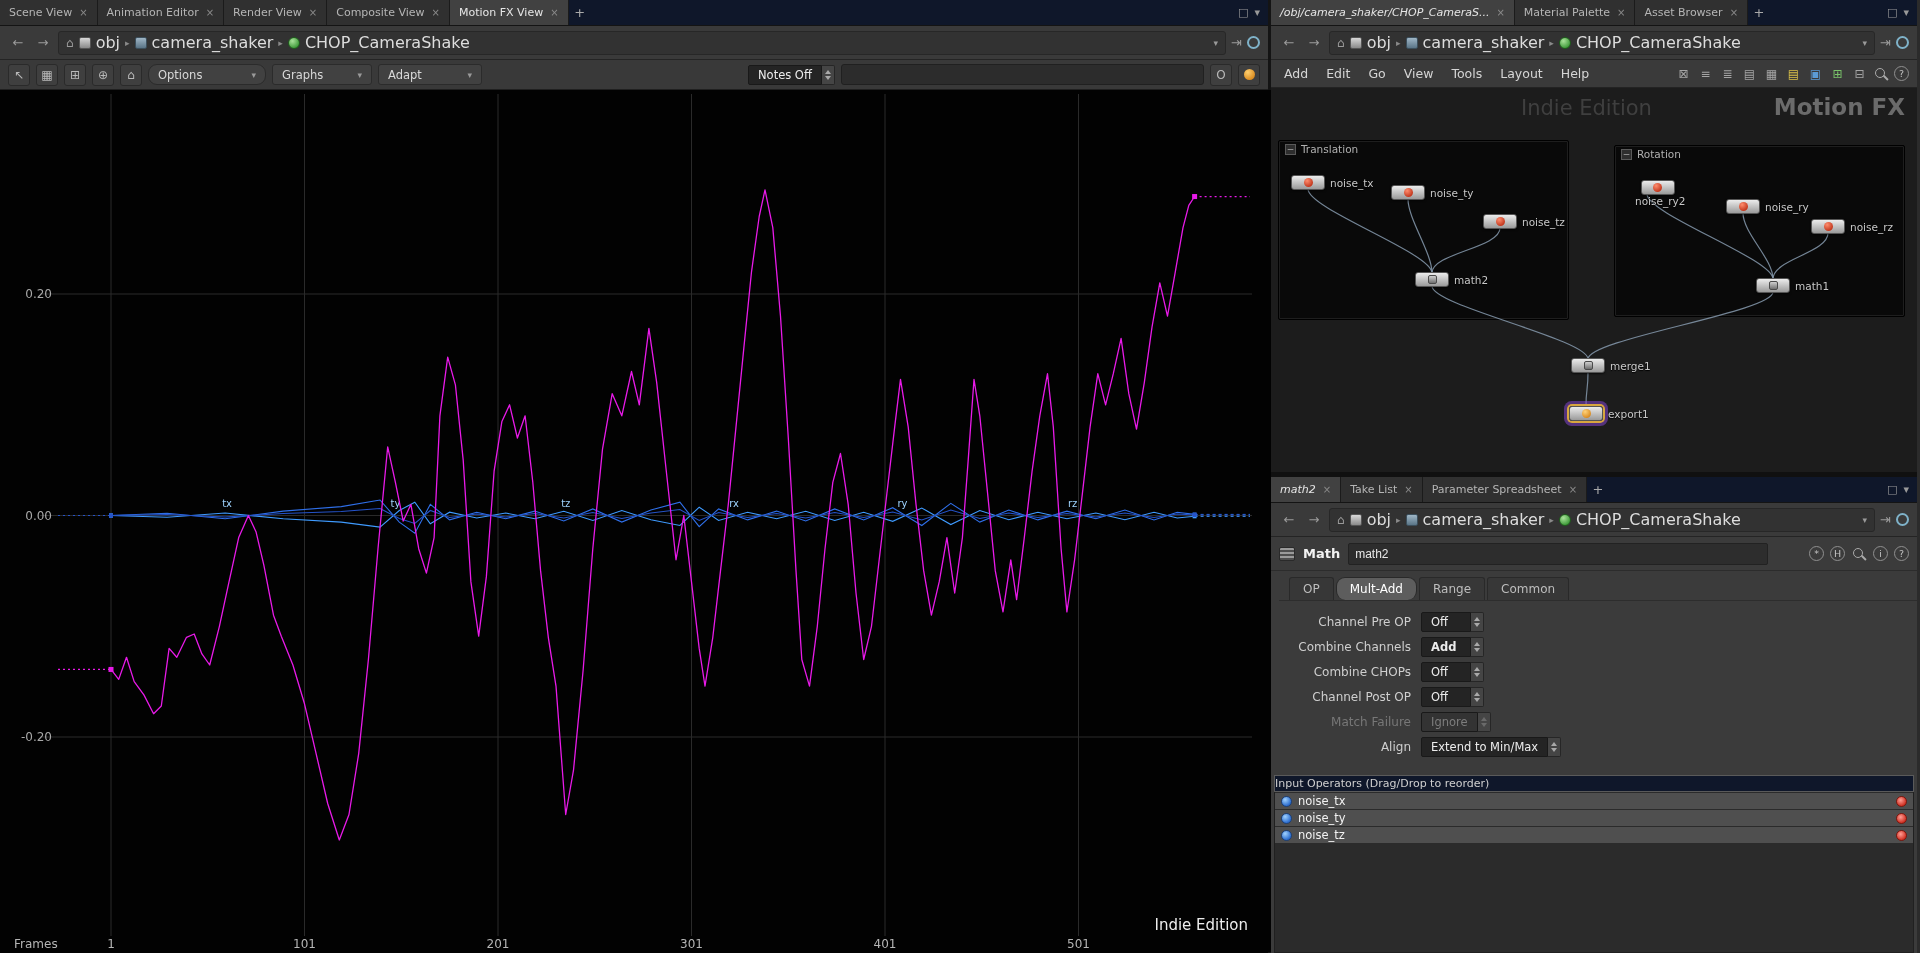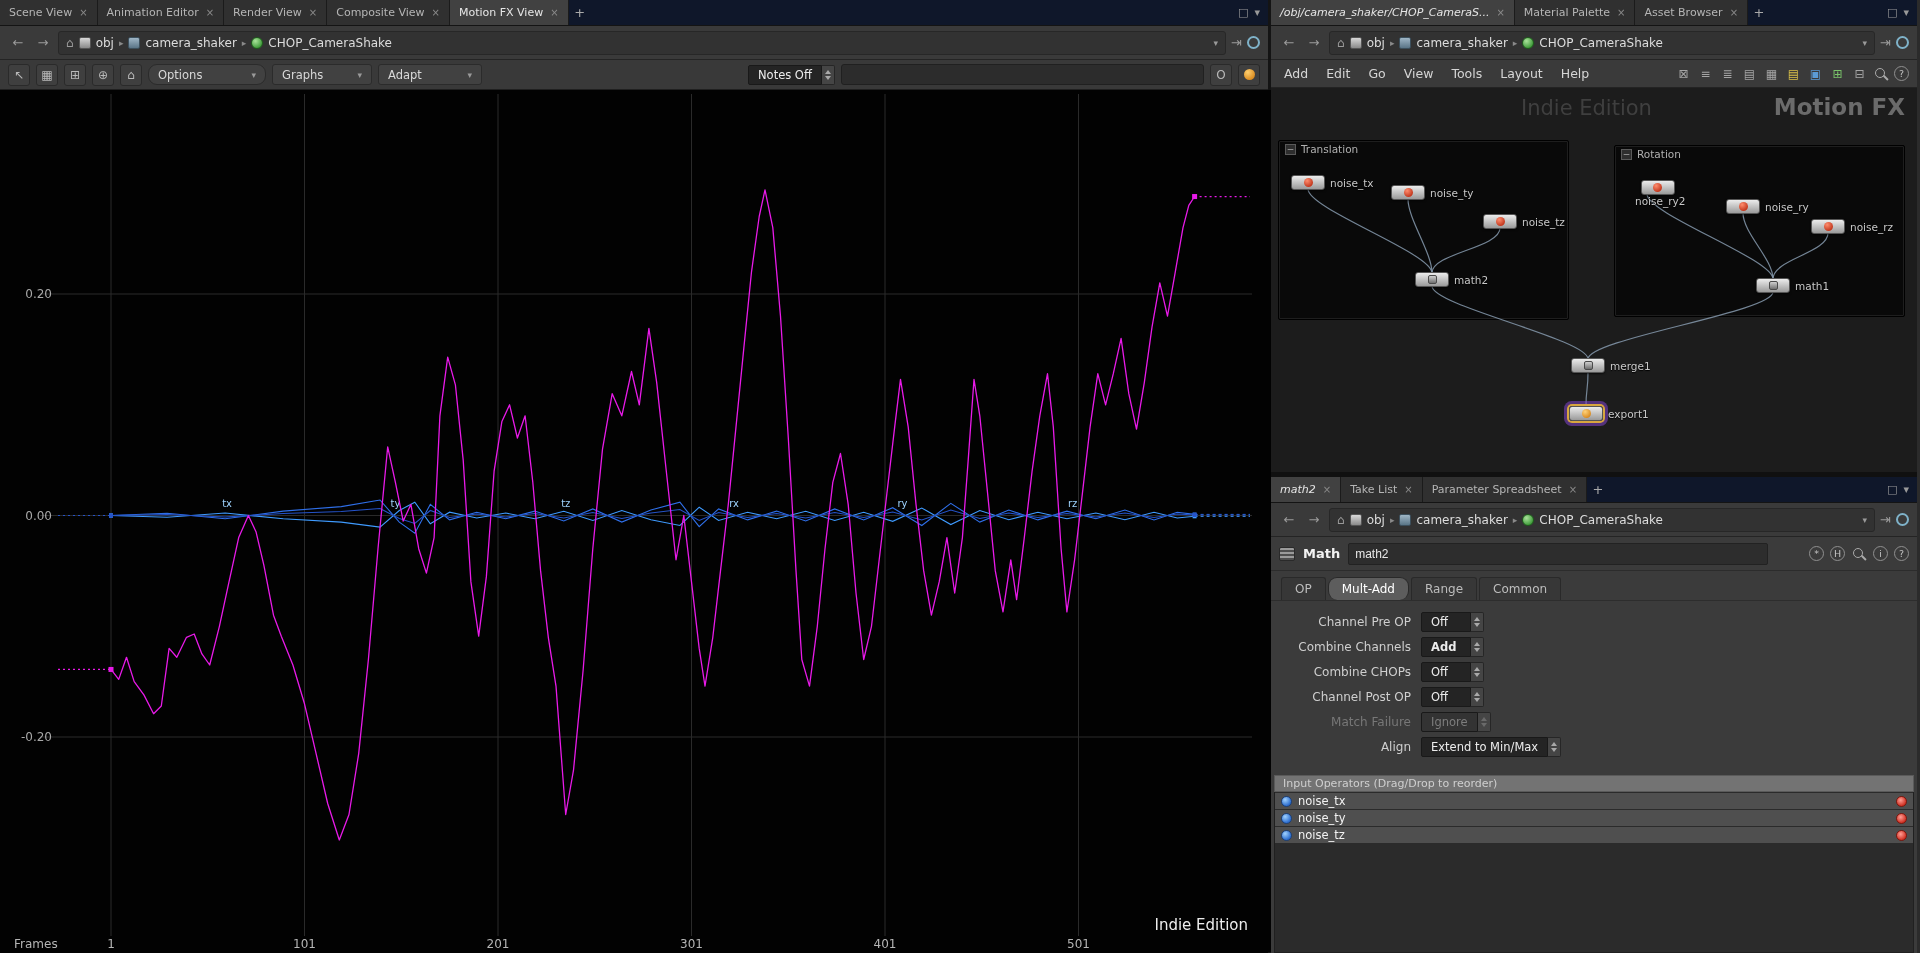--- a/index.html
+++ b/index.html
@@ -16,21 +16,21 @@
   .tab-close { font-size:10px; color:#8a8a8a; }
   .tab-add { width:22px; display:grid; place-items:center; color:#aaaaaa; font-size:13px; }
   .pane-icons { margin-left:auto; display:flex; align-items:center; gap:6px; padding:0 8px; color:#9a9a9a; }
   .pane-icons span { font-size:11px; }
 
   .pathbar { height:34px; background:#3a3a3a; display:flex; align-items:center; gap:5px; padding:0 8px;
              border-bottom:1px solid #242424; }
   .nav-btn { width:20px; height:20px; display:grid; place-items:center; color:#9b9b9b; font-size:13px; }
   .crumb-field { flex:1; height:24px; background:#323232; border:1px solid #272727; border-radius:3px;
                  display:flex; align-items:center; gap:5px; padding:0 7px; }
-  .crumb { display:flex; align-items:center; gap:5px; font-size:12px; color:#dddddd; }
+  .crumb { display:flex; align-items:center; gap:5px; font-size:16px; color:#dddddd; }
   .crumb-sep { color:#8a8a8a; font-size:9px; }
   .obj-ic { width:12px; height:12px; background:linear-gradient(#d8d8d8,#8a8a8a); border:1px solid #555; border-radius:2px; }
   .cam-ic { width:12px; height:12px; background:linear-gradient(#9fb6c6,#5a7587); border:1px solid #3c4f5c; border-radius:2px; }
   .chop-ic { width:12px; height:12px; border-radius:50%; background:radial-gradient(circle at 35% 30%,#a9e29a,#3f9b3a 75%); border:1px solid #1f5c1d; }
   .drop-arrow { margin-left:auto; color:#9a9a9a; font-size:9px; }
   .pinlink { color:#9a9a9a; font-size:13px; }
   .ring { width:13px; height:13px; border-radius:50%; border:2px solid #7fb2c9; }
 
   
   .left-pane { width:1271px; border-right:3px solid #141414; display:flex; flex-direction:column; background:#2e2e2e; }
@@ -93,36 +93,36 @@
   .mathchop-ic { width:16px; height:14px; background:repeating-linear-gradient(#9a9a9a 0 2px,#4e4e4e 2px 4px); border:1px solid #2a2a2a; border-radius:2px; }
   .ptype { font-size:13px; font-weight:bold; color:#f2f2f2; }
   .pname-input { width:420px; height:22px; background:#2d2d2d; border:1px solid #222; border-radius:2px; color:#e8e8e8; font-size:12px; padding:0 6px; }
   .hdr-icons { margin-left:auto; display:flex; align-items:center; gap:6px; }
   .circ { width:15px; height:15px; border:1px solid #8f8f8f; border-radius:50%; display:grid; place-items:center;
           font-size:9.5px; color:#c4c4c4; line-height:1; }
   .mag { position:relative; width:16px; height:16px; }
   .mag::before { content:""; position:absolute; left:2px; top:2px; width:8px; height:8px; border:1.5px solid #aaa; border-radius:50%; }
   .mag::after  { content:""; position:absolute; left:10px; top:11px; width:6px; height:1.5px; background:#aaa; transform:rotate(45deg); }
 
-  .ptabs { display:flex; gap:2px; padding:6px 10px 0 10px; border-bottom:1px solid #2d2d2d; height:30px; }
+  .ptabs { display:flex; gap:2px; padding:6px 10px 0 10px; border-bottom:1px solid #2d2d2d; height:30px;margin-left:8px; }
   .ptab { padding:4px 13px 3px; background:#373737; border:1px solid #292929; border-bottom:none;
           border-radius:3px 3px 0 0; font-size:12px; color:#bdbdbd; }
   .ptab.active { background:#5d5d5d; color:#ffffff;border-radius:9px; }
 
   .params { padding-top:8px; }
   .prow { display:flex; align-items:center; height:25px; }
   .plabel { width:150px; text-align:right; padding-right:10px; font-size:12px; color:#cfcfcf; }
   .prow.disabled .plabel { color:#777777; }
   .prow.disabled .dropdown { background:#333333; color:#7d7d7d; }
   .prow.disabled .stp .up { border-bottom-color:#6a6a6a; }
   .prow.disabled .stp .dn { border-top-color:#6a6a6a; }
 
   .iop { flex:1; display:flex; flex-direction:column; margin:16px 3px 0 3px; }
-  .iop-header { height:17px; background:#737373; border:1px solid #5a5a5a; display:flex; align-items:center;
-                padding:0 8px; font-size:11px; color:#cfcfcf; }
+  .iop-header { height:17px; background:#0f172a; border:1px solid #5a5a5a; display:flex; align-items:center;
+                padding:0 0; font-size:11px; color:#cfcfcf; }
   .iop-list { flex:1; background:#2b2b2b; border:1px solid #202020; border-top:none; }
   .iop-row { height:16px; margin-top:1px; background:#4f4f4f; display:flex; align-items:center; gap:6px;
              padding:0 6px; font-size:11.5px; color:#f2f2f2; }
   .chop-ball { width:11px; height:11px; border-radius:50%; background:radial-gradient(circle at 35% 30%,#9fd1ff,#2e6fd0 70%); border:1px solid #1b3f77; }
   .remove-dot { margin-left:auto; width:11px; height:11px; border-radius:50%; background:radial-gradient(circle at 40% 35%,#ff9d94,#d03325 70%); border:1px solid #7e150c; }
 </style>
 </head>
 <body>
 
 <div class="app">

